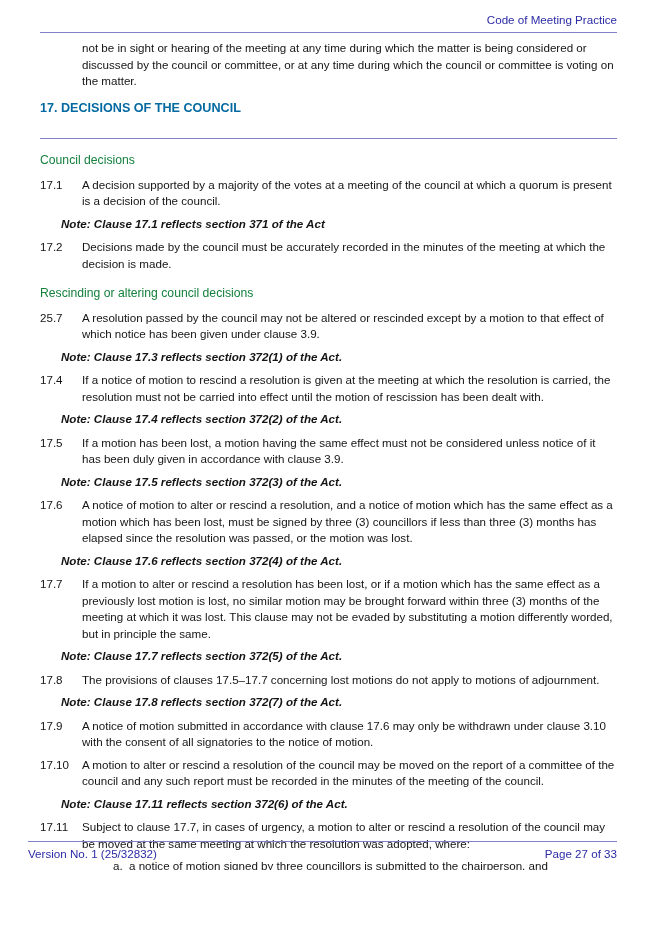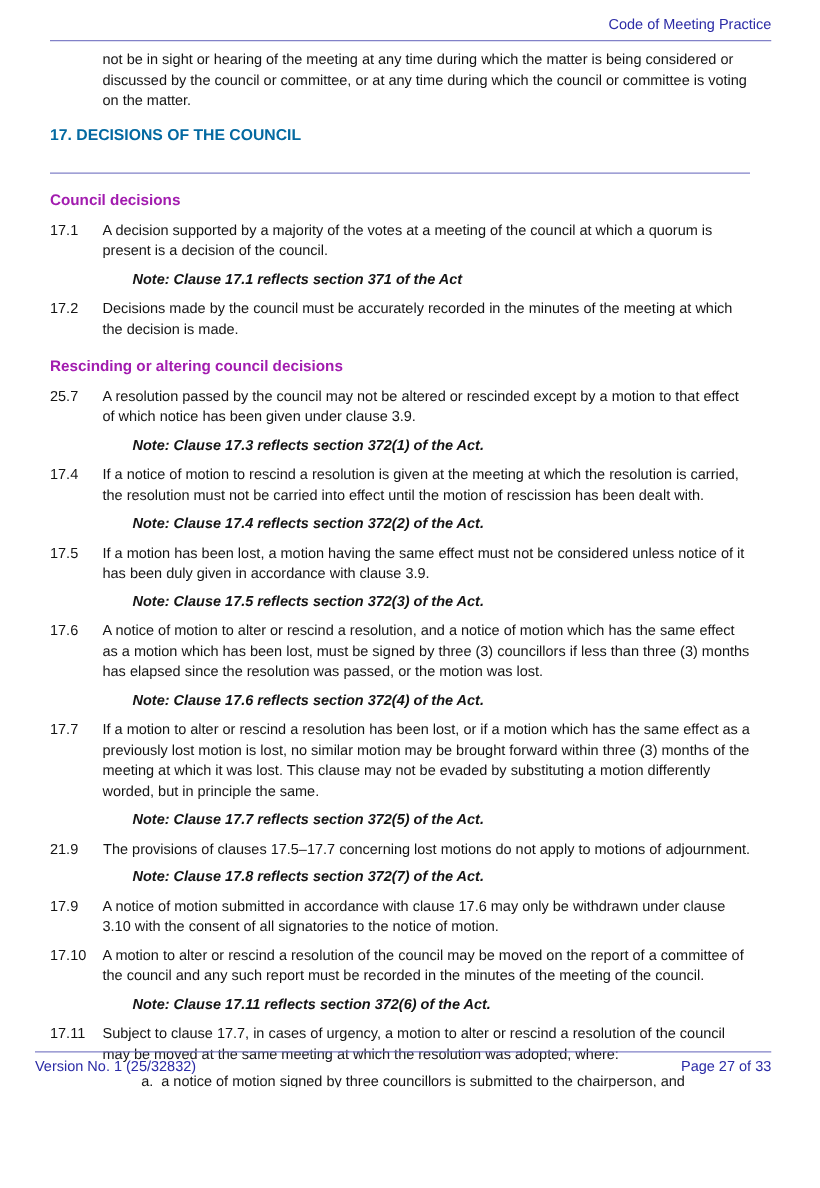--- a/index.html
+++ b/index.html
@@ -27,53 +27,52 @@
     padding-top: 12px;
     padding-bottom: 3px;
     text-align: right;
     color: #2b2ba6;
     border-bottom: 1px solid #8181c8;
   }
   .content {
     position: absolute;
     top: 40px;
     left: 40px;
-    right: 56px;
+    right: 39px;
   }
   .intro {
     margin: 0 0 9px 42px;
     max-width: 533px;
   }
   .section-heading {
     margin: 10px 0 7px 0;
     padding-bottom: 22px;
     font-size: 12.6px;
     font-weight: bold;
     color: #0369a1;
     border-bottom: 1.5px solid #8181c8;
   }
   .subheading {
     margin: 13px 0 8px 0;
     font-size: 12.2px;
-    font-weight: bold;
-    color: #a21caf;
+    font-weight: normal;
+    color: #15803d;
   }
   .clause {
     display: flex;
     margin: 0 0 6px 0;
-    justify-content: space-between;
   }
   .clause .num {
     flex: 0 0 42px;
   }
   .clause .txt {
     max-width: 533px;
   }
   .note {
-    margin: 1px 0 7px 66px;
+    margin: 1px 0 7px 21px;
     font-weight: bold;
     font-style: italic;
   }
   .subitem {
     display: flex;
     margin: 6px 0 12px 73px;
   }
   .subitem .marker {
     flex: 0 0 16px;
   }
@@ -138,21 +137,21 @@
           <span class="num">17.6</span>
           <span class="txt">A notice of motion to alter or rescind a resolution, and a notice of motion which has the same effect as a motion which has been lost, must be signed by three (3) councillors if less than three (3) months has elapsed since the resolution was passed, or the motion was lost.</span>
         </div>
         <div class="note">Note: Clause 17.6 reflects section 372(4) of the Act.</div>
         <div class="clause">
           <span class="num">17.7</span>
           <span class="txt">If a motion to alter or rescind a resolution has been lost, or if a motion which has the same effect as a previously lost motion is lost, no similar motion may be brought forward within three (3) months of the meeting at which it was lost. This clause may not be evaded by substituting a motion differently worded, but in principle the same.</span>
         </div>
         <div class="note">Note: Clause 17.7 reflects section 372(5) of the Act.</div>
         <div class="clause">
-          <span class="num">21.9</span>
+          <span class="num">17.8</span>
           <span class="txt">The provisions of clauses 17.5–17.7 concerning lost motions do not apply to motions of adjournment.</span>
         </div>
         <div class="note">Note: Clause 17.8 reflects section 372(7) of the Act.</div>
         <div class="clause">
           <span class="num">17.9</span>
           <span class="txt">A notice of motion submitted in accordance with clause 17.6 may only be withdrawn under clause 3.10 with the consent of all signatories to the notice of motion.</span>
         </div>
         <div class="clause">
           <span class="num">17.10</span>
           <span class="txt">A motion to alter or rescind a resolution of the council may be moved on the report of a committee of the council and any such report must be recorded in the minutes of the meeting of the council.</span>

